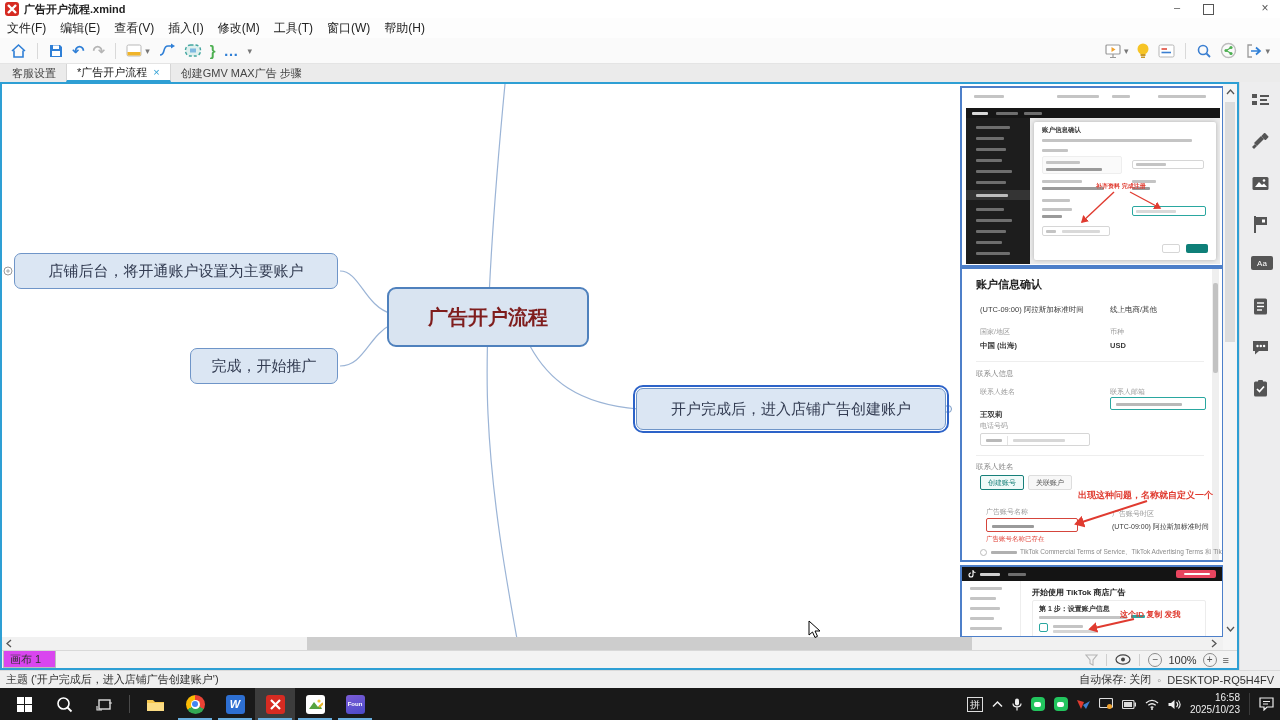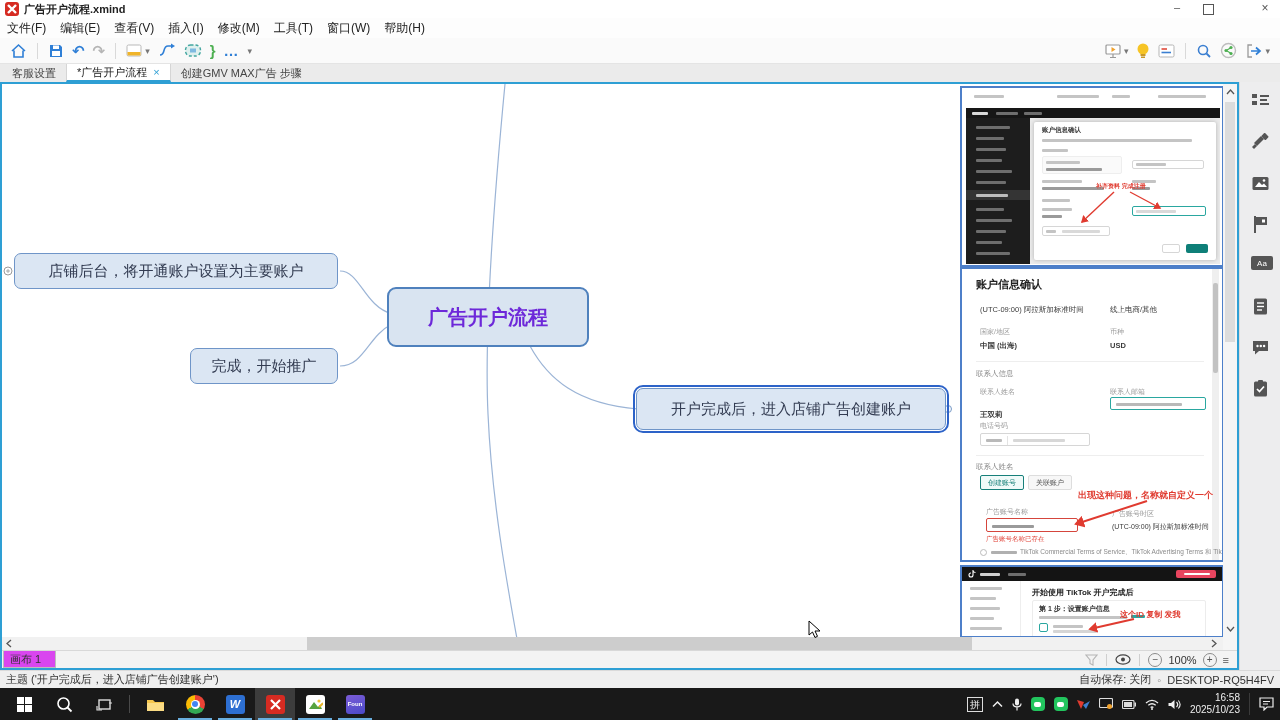--- a/index.html
+++ b/index.html
@@ -15,21 +15,21 @@
   .tbtn{height:22px;display:flex;align-items:center;justify-content:center;padding:0 4px;border-radius:3px;}
   .tsep{width:1px;height:16px;background:#d9d9d9;margin:0 6px;}
   #tabbar{left:0;top:64px;width:1280px;height:18px;background:#ebebeb;font-size:11px;color:#444;}
   .dtab{height:18px;display:flex;align-items:center;padding:0 10px;box-sizing:border-box;}
   .dtab.active{background:#fff;color:#1a1a1a;border-bottom:2px solid #2e9fd4;border-left:1px solid #d5d5d5;border-right:1px solid #d5d5d5;}
   
   #frame{left:0;top:82px;width:1239px;height:588px;border:2px solid #2e9fd4;box-sizing:border-box;background:#fff;}
   #canvas{left:0;top:0;width:1235px;height:566px;overflow:hidden;background:#ffffff;}
   .topic{position:absolute;background:#dbe6f3;border:1.5px solid #6f95c8;border-radius:7px;color:#333c52;
          font-size:15px;display:flex;align-items:center;justify-content:center;box-sizing:border-box;z-index:2;padding:0 8px;white-space:nowrap;}
-  .central{background:#d9e4f1;border:2.5px solid #4f81bd;border-radius:9px;font-size:20px;font-weight:bold;color:#6d28d9;}
+  .central{background:#d9e4f1;border:2.5px solid #4f81bd;border-radius:9px;font-size:20px;font-weight:bold;color:#7f1d1d;}
   .selected{outline:2px solid #2d63c8;outline-offset:1px;}
   .shot{position:absolute;background:#fff;border:2px solid #4d7fc9;box-sizing:border-box;z-index:2;overflow:hidden;}
   .ph{position:absolute;background:#c4c4c4;height:3px;border-radius:1px;}
   .phd{position:absolute;background:#6e6e6e;height:2.5px;border-radius:1px;}
   .inbox{position:absolute;border:1px solid #d6d6d6;border-radius:2px;background:#fff;box-sizing:border-box;}
   .red{color:#e03b30;}
   .sect{font-size:7.5px;color:#8a8a8a;position:absolute;white-space:nowrap;}
   .lbl{font-size:7px;color:#9a9a9a;position:absolute;white-space:nowrap;}
   .val{font-size:7.5px;color:#3a3a3a;position:absolute;white-space:nowrap;}
   
@@ -337,21 +337,21 @@
         </div>
       </div>
       <div class="abs" style="left:0;top:14px;width:58px;height:59px;background:#fff;border-right:1px solid #eee;">
         <div class="ph" style="left:8px;top:6px;width:32px;height:2.5px;"></div>
           <div class="ph" style="left:8px;top:16px;width:26px;height:2.5px;"></div>
         <div class="ph" style="left:8px;top:26px;width:30px;height:2.5px;"></div>
           <div class="ph" style="left:8px;top:36px;width:24px;height:2.5px;"></div>
         <div class="ph" style="left:8px;top:46px;width:32px;height:2.5px;"></div>
           <div class="ph" style="left:8px;top:56px;width:28px;height:2.5px;"></div>
       </div>
-      <span class="abs" style="left:70px;top:20px;font-size:8px;font-weight:bold;color:#222;white-space:nowrap;">开始使用 TikTok 开户完成后</span>
+      <span class="abs" style="left:70px;top:20px;font-size:8px;font-weight:bold;color:#222;white-space:nowrap;">开始使用 TikTok 商店广告</span>
       <div class="abs" style="left:70px;top:33px;width:172px;height:36px;border:1px solid #ececec;border-radius:2px;background:#fff;">
         <span class="abs" style="left:6px;top:3px;font-size:7px;font-weight:bold;color:#333;white-space:nowrap;">第 1 步：设置账户信息</span>
         <div class="ph" style="left:6px;top:15px;width:88px;height:2.5px;"></div>
         <div class="abs" style="left:98px;top:14px;width:14px;height:3px;background:#2aa7a0;border-radius:1px;"></div>
         <div class="abs" style="left:6px;top:22px;width:9px;height:9px;border:1px solid #2aa7a0;border-radius:2px;box-sizing:border-box;"></div>
         <div class="ph" style="left:20px;top:24px;width:30px;height:2.5px;"></div>
         <div class="ph" style="left:20px;top:29px;width:44px;height:2.5px;background:#d5d5d5;"></div>
       </div>
       <span class="abs red" style="left:158px;top:42px;font-size:8px;font-weight:bold;white-space:nowrap;">这个ID 复制 发我</span>
       <svg class="abs" style="left:0;top:0;" width="260" height="73">

